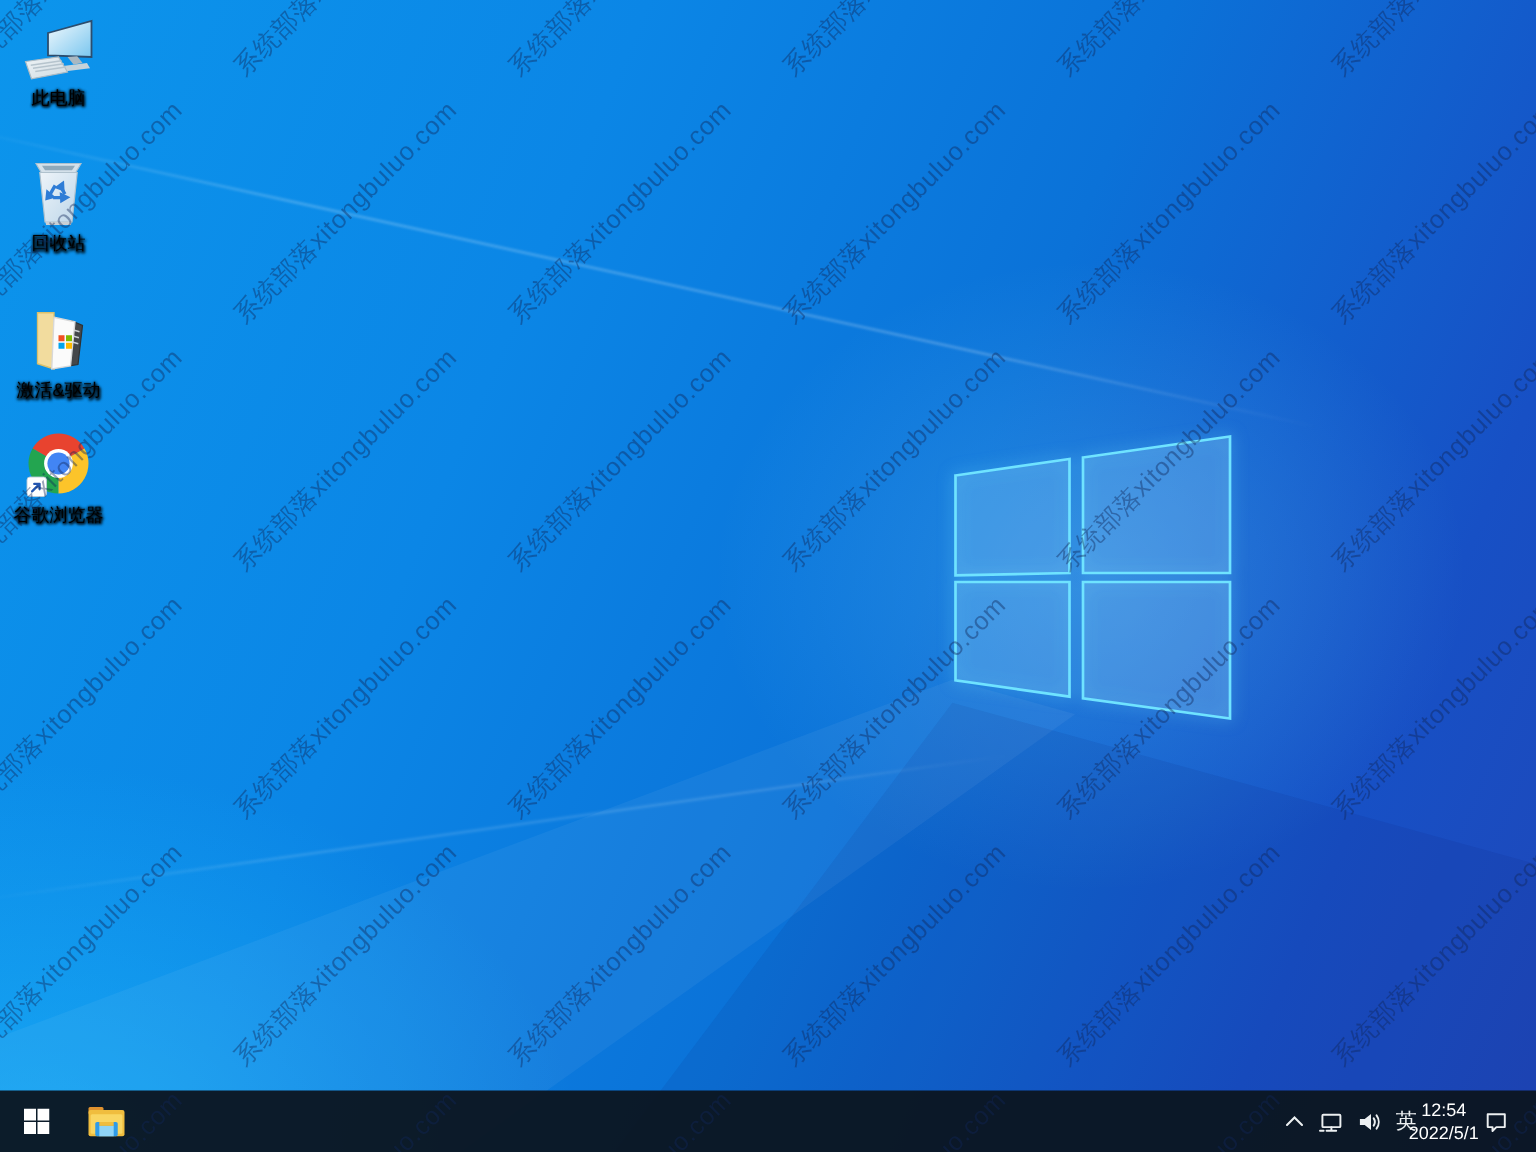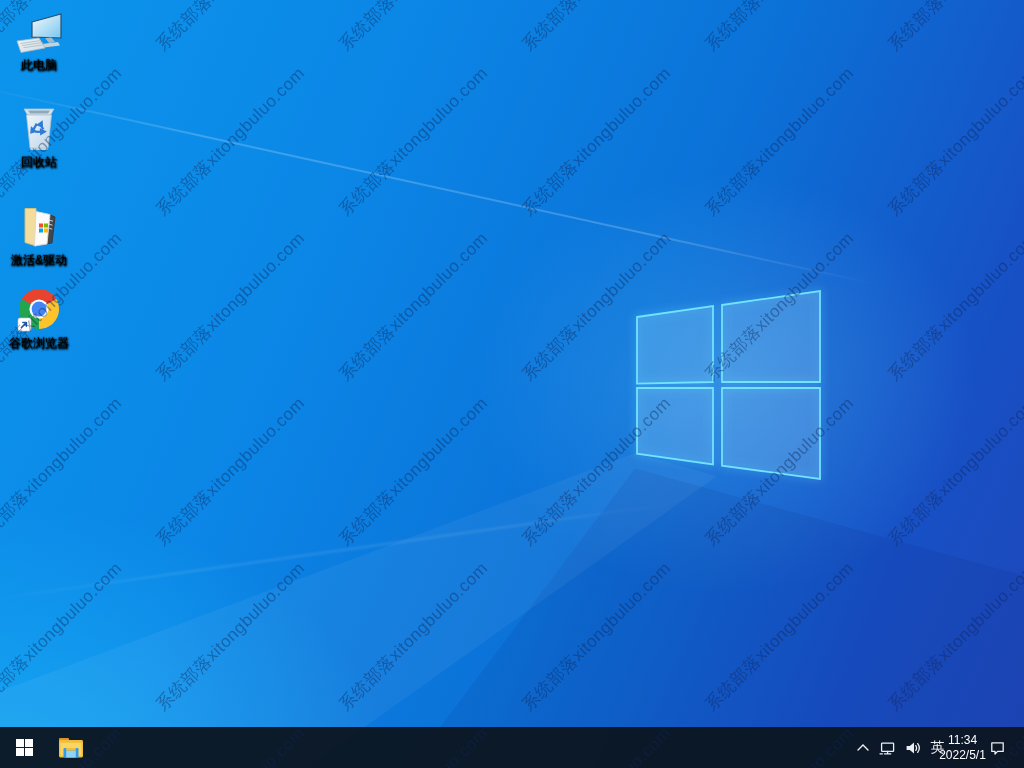--- a/index.html
+++ b/index.html
@@ -212,21 +212,21 @@
       </svg>
     </button>
     <button class="tbtn">
       <svg width="16" height="16" viewBox="0 0 16 16">
         <polygon points="1.6,6 4.8,6 9,2.6 9,13.4 4.8,10 1.6,10" fill="#eceff1"></polygon>
         <path d="M10.8 5.6 A4.4 4.4 0 0 1 10.8 10.4 M12.7 3.6 A7.4 7.4 0 0 1 12.7 12.4" stroke="#eceff1" stroke-width="1.3" fill="none" stroke-linecap="round"></path>
       </svg>
     </button>
     <button class="tbtn lang">英</button>
     <button class="tbtn clock">
-      <span>11:34</span>
+      <span>12:54</span>
       <span>2022/5/1</span>
     </button>
     <button class="tbtn notif">
       <svg width="17" height="16" viewBox="0 0 17 16">
         <path d="M2.8 2.8 h11.4 v8.6 h-5.6 l-2.6 2.6 v-2.6 h-3.2 z" stroke="#eceff1" stroke-width="1.3" fill="none" stroke-linejoin="round"></path>
       </svg>
     </button>
   </div>
 </div>
 

